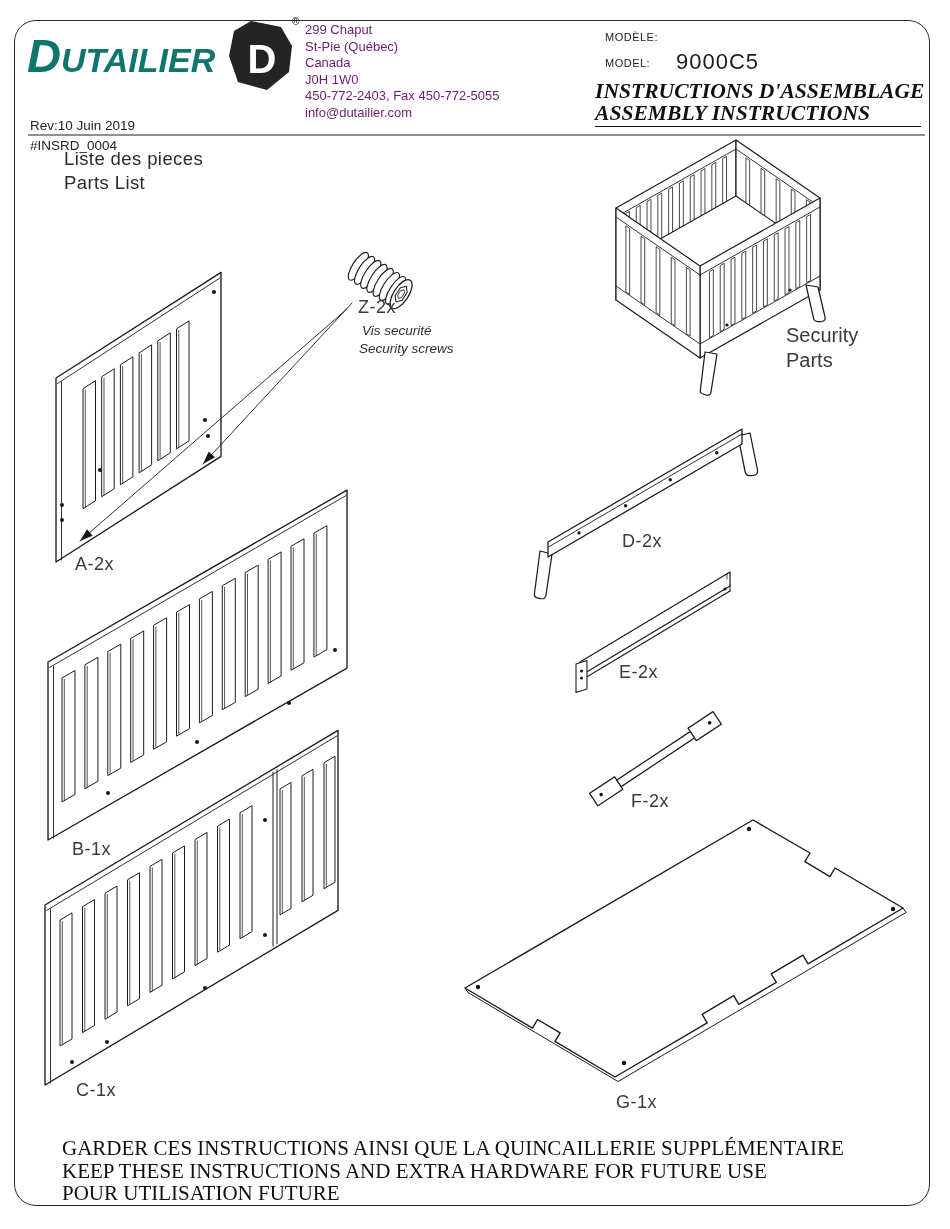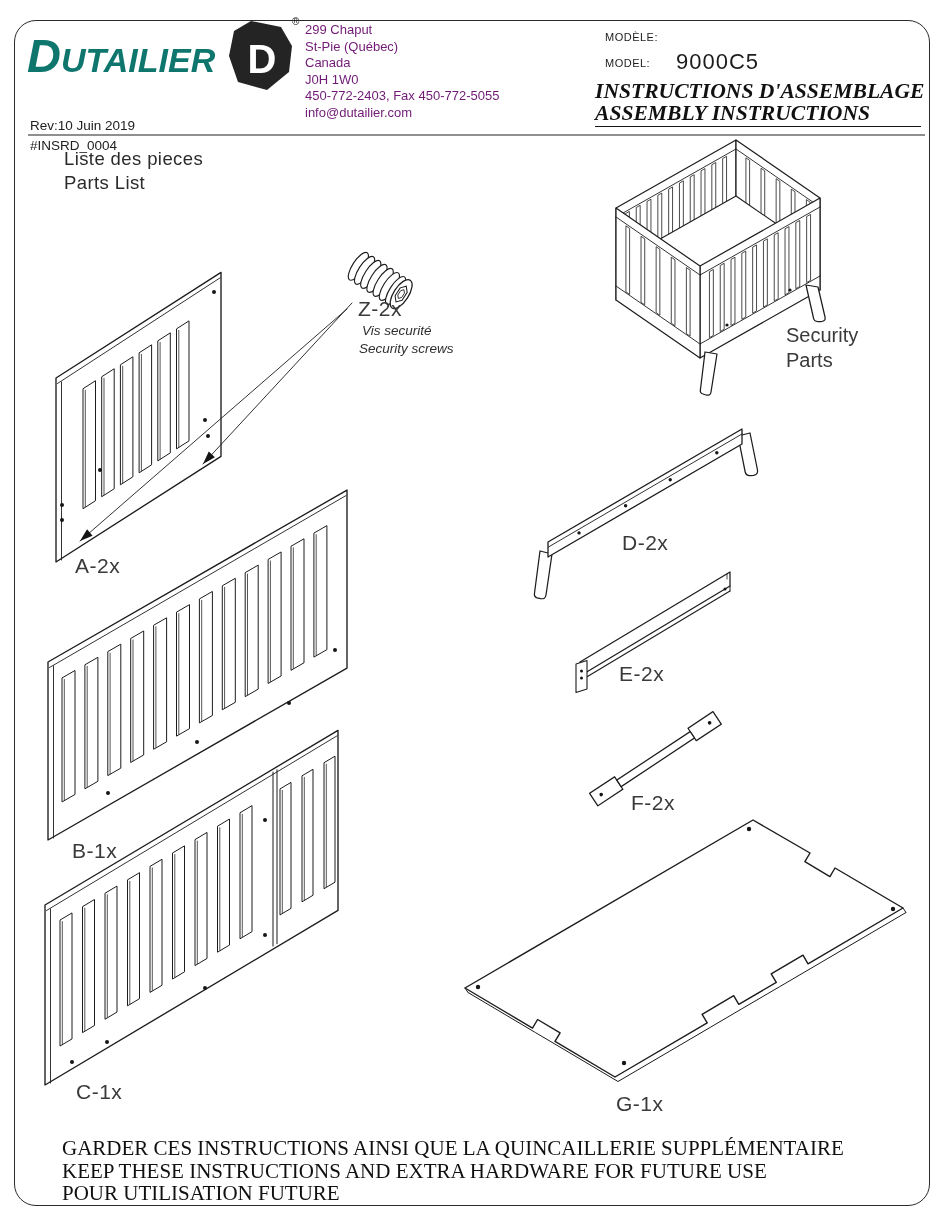--- a/index.html
+++ b/index.html
@@ -18,21 +18,21 @@
   .mlabel{font-size:11px;letter-spacing:0.5px;margin-left:10px;}
   .mval{position:absolute;left:81px;top:-4px;font-size:22px;letter-spacing:1px;}
   .mrow{position:absolute;left:595px;}
   .titles{position:absolute;left:595px;top:81px;font-family:"Liberation Serif",serif;
           font-style:italic;font-weight:bold;font-size:20px;line-height:21.5px;
           transform:scaleX(1.08);transform-origin:left top;color:#111;}
   .title-rule{position:absolute;left:595px;top:126px;width:326px;border-top:1.8px solid #151515;}
   .hdr-rule{position:absolute;left:28px;top:134px;width:897px;height:2px;background:#8f8f8f;}
   .sec{position:absolute;left:32px;top:147px;font-size:18.5px;line-height:24px;
        letter-spacing:0.4px;color:#2b2b2b;margin-left:32px;}
-  .plabel{position:absolute;font-size:21px;letter-spacing:0.5px;color:#3a3a3a;text-align:right;}
+  .plabel{position:absolute;font-size:18px;letter-spacing:0.5px;color:#3a3a3a;text-align:right;}
   .pdesc{position:absolute;font-size:13.5px;color:#2f2f2f;font-style:italic;}
   .prodlabel{position:absolute;left:786px;top:323px;font-size:20px;line-height:25px;color:#3a3a3a;}
   .footer{position:absolute;left:62px;top:1137px;font-family:"Liberation Serif",serif;
           font-size:21px;line-height:22.6px;color:#101010;white-space:nowrap;}
 </style>
 </head>
 <body>
 
 <div class="page">
 

